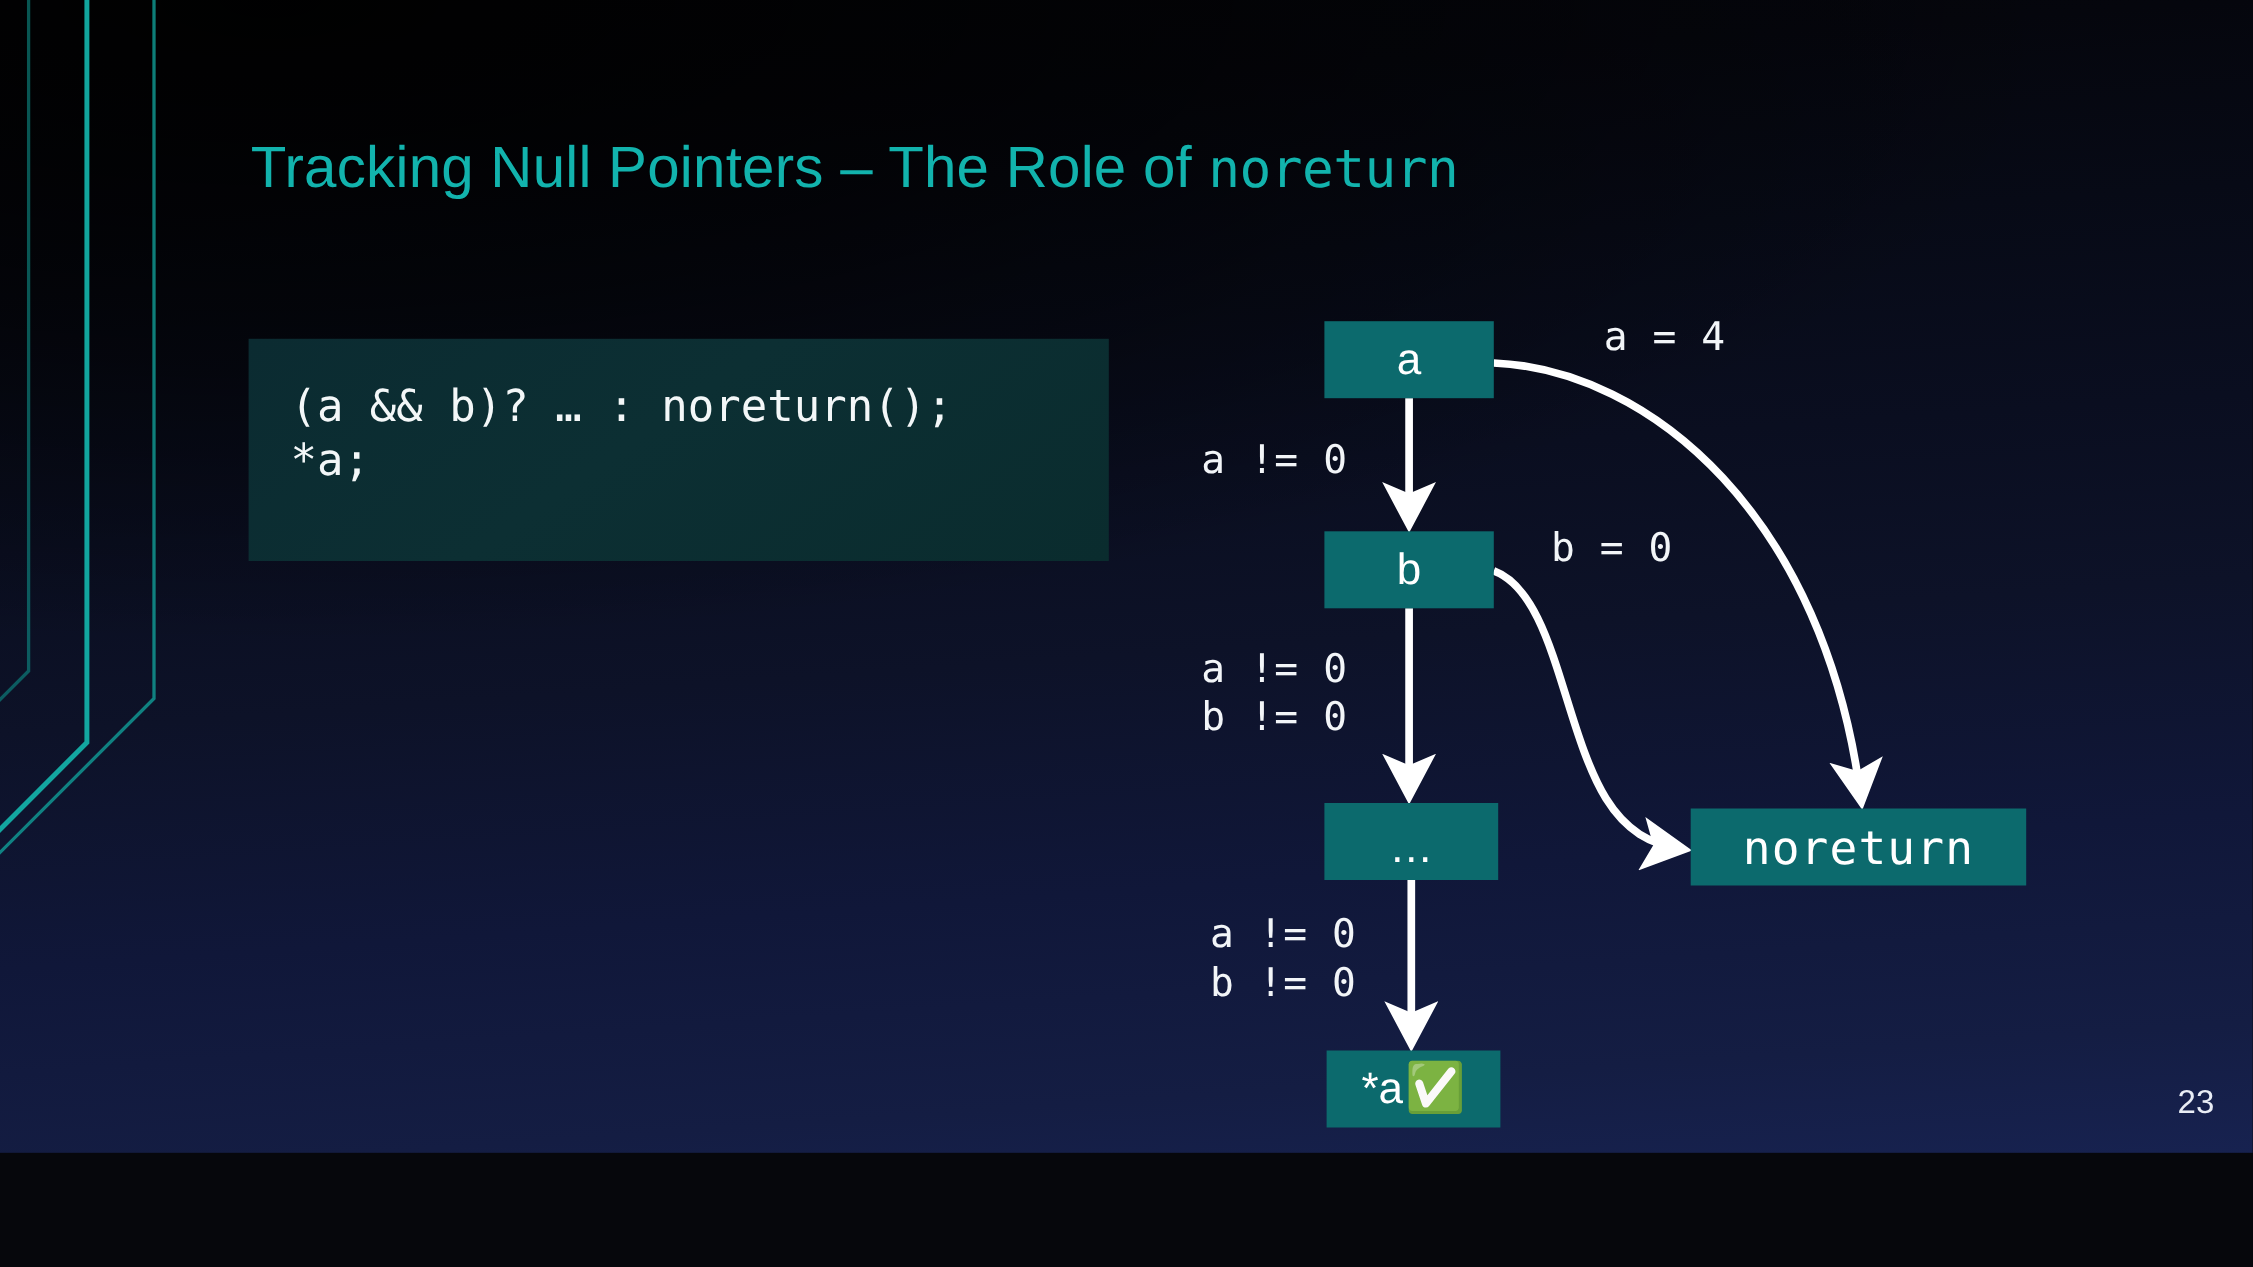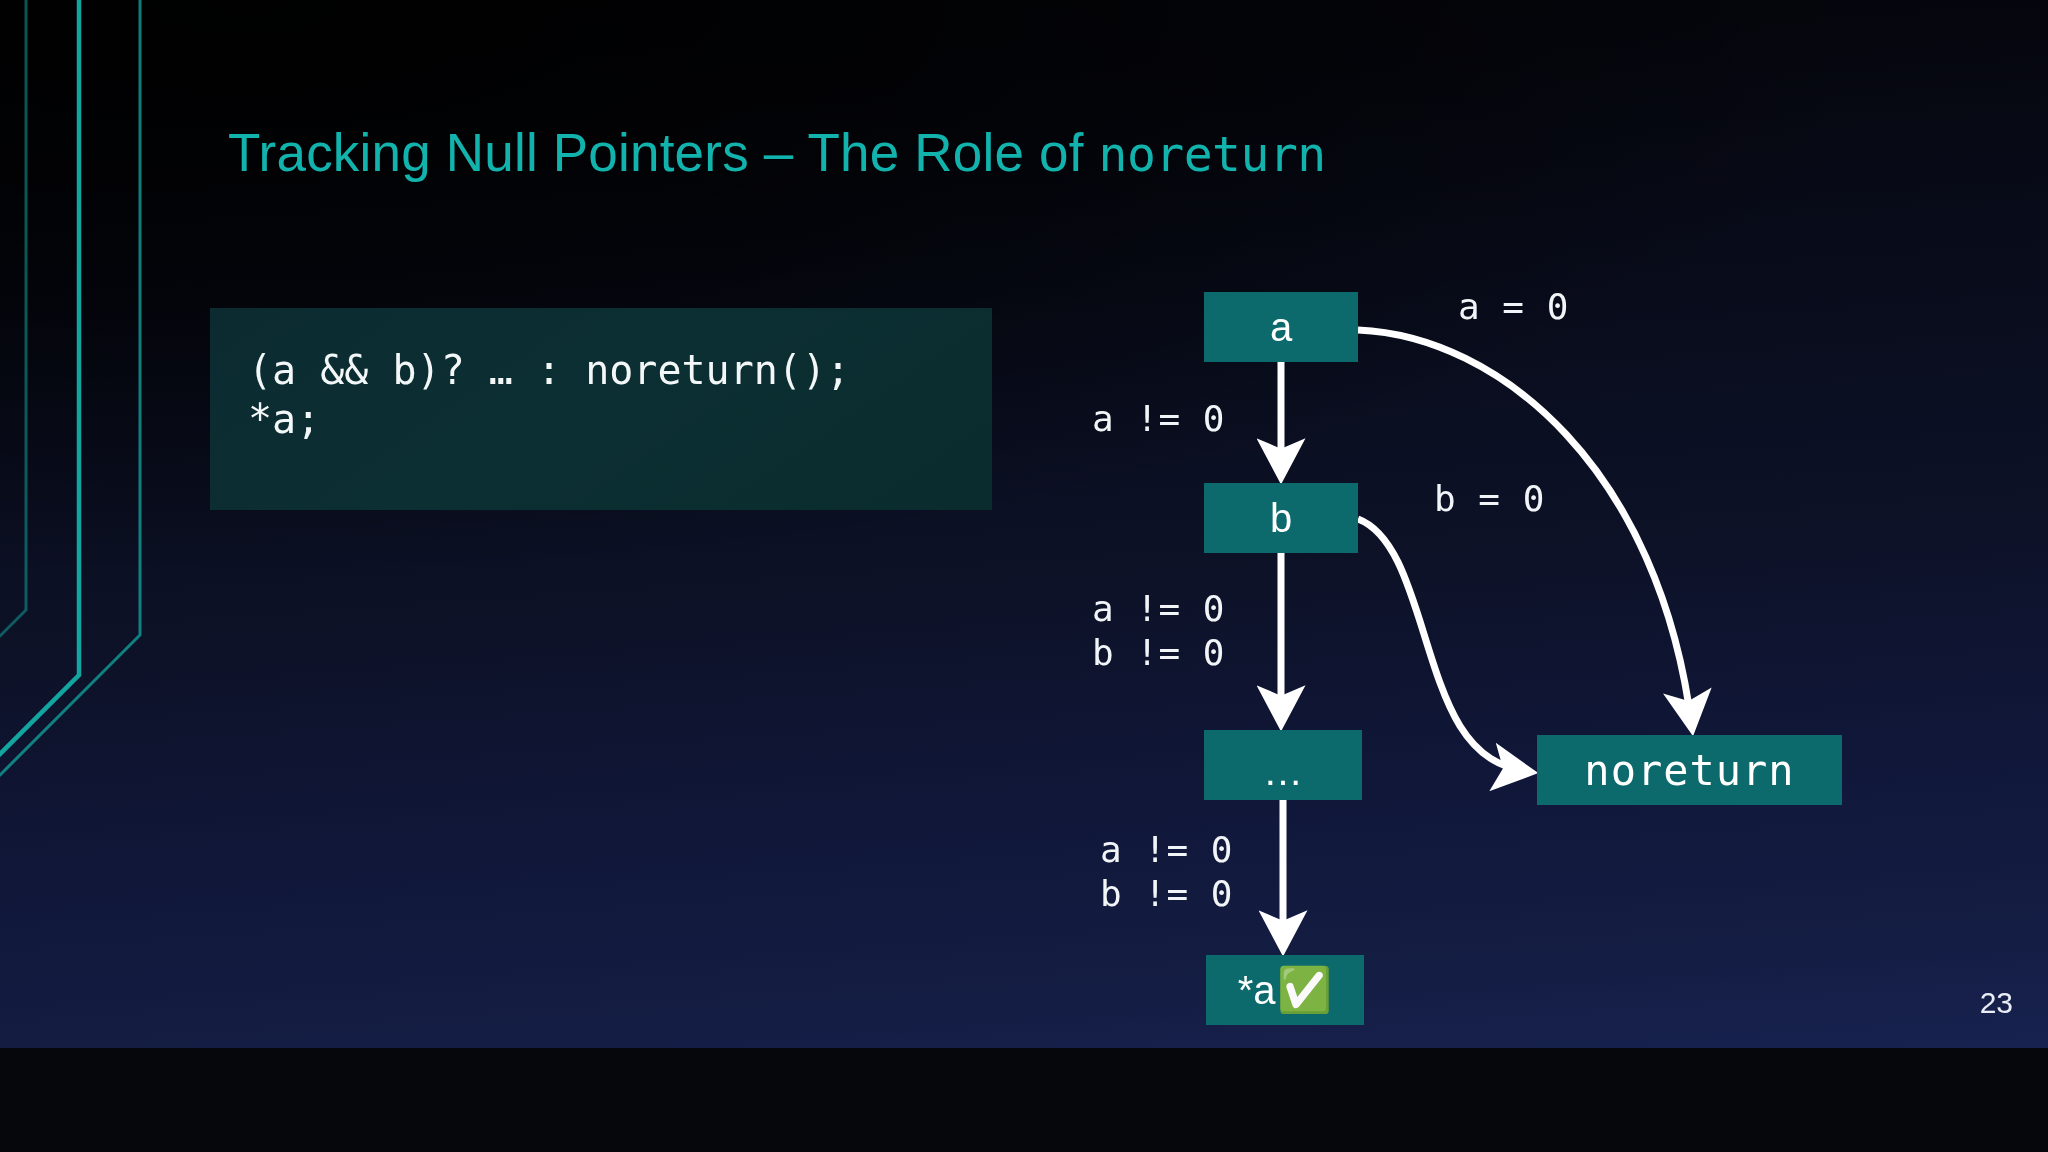--- a/index.html
+++ b/index.html
@@ -56,21 +56,21 @@
   }
   #title .mono {
     font-family: "DejaVu Sans Mono", "Liberation Mono", monospace;
     font-size: 48px;
     letter-spacing: -0.5px;
   }
 
   
   #codeblock {
     position: absolute;
-    left: 210px;
+    left: 226px;
     top: 308px;
     width: 782px;
     height: 202px;
     background: linear-gradient(145deg, #0b2b31 0%, #0c2f33 45%, #0a2c2e 100%);
     padding: 38px 0 0 38px;
   }
   #codeblock pre {
     font-family: "DejaVu Sans Mono", "Liberation Mono", monospace;
     font-size: 40px;
     line-height: 1.22;
@@ -131,21 +131,21 @@
     font-size: 36px;
     line-height: 1.22;
     color: #f2f5f8;
     white-space: pre;
     letter-spacing: 0.5px;
   }
   #lbl-a-ne-0      { left: 1092px; top: 397px; }
   #lbl-ab-ne-0     { left: 1092px; top: 587px; }
   #lbl-ab-ne-0b    { left: 1100px; top: 828px; }
   #lbl-a-eq-0      { left: 1458px; top: 285px; }
-  #lbl-b-eq-0      { left: 1410px; top: 477px; margin-left: 24px; }
+  #lbl-b-eq-0      { left: 1410px; top: 477px; }
 
   
   #pagenum {
     position: absolute;
     right: 35px;
     bottom: 28px;
     font-family: "Liberation Sans", sans-serif;
     font-size: 30px;
     color: #e9edf5;
     text-align: right;
@@ -215,19 +215,19 @@
   </div>
 
   <div class="edge-label" id="lbl-a-ne-0">a != 0</div>
 
   <div class="edge-label" id="lbl-ab-ne-0">a != 0
 b != 0</div>
 
   <div class="edge-label" id="lbl-ab-ne-0b">a != 0
 b != 0</div>
 
-  <div class="edge-label" id="lbl-a-eq-0">a = 0</div>
+  <div class="edge-label" id="lbl-a-eq-0">a = 4</div>
 
   <div class="edge-label" id="lbl-b-eq-0">b = 0</div>
 
   <div id="pagenum">23</div>
 
 </div>
 
 </body></html>

